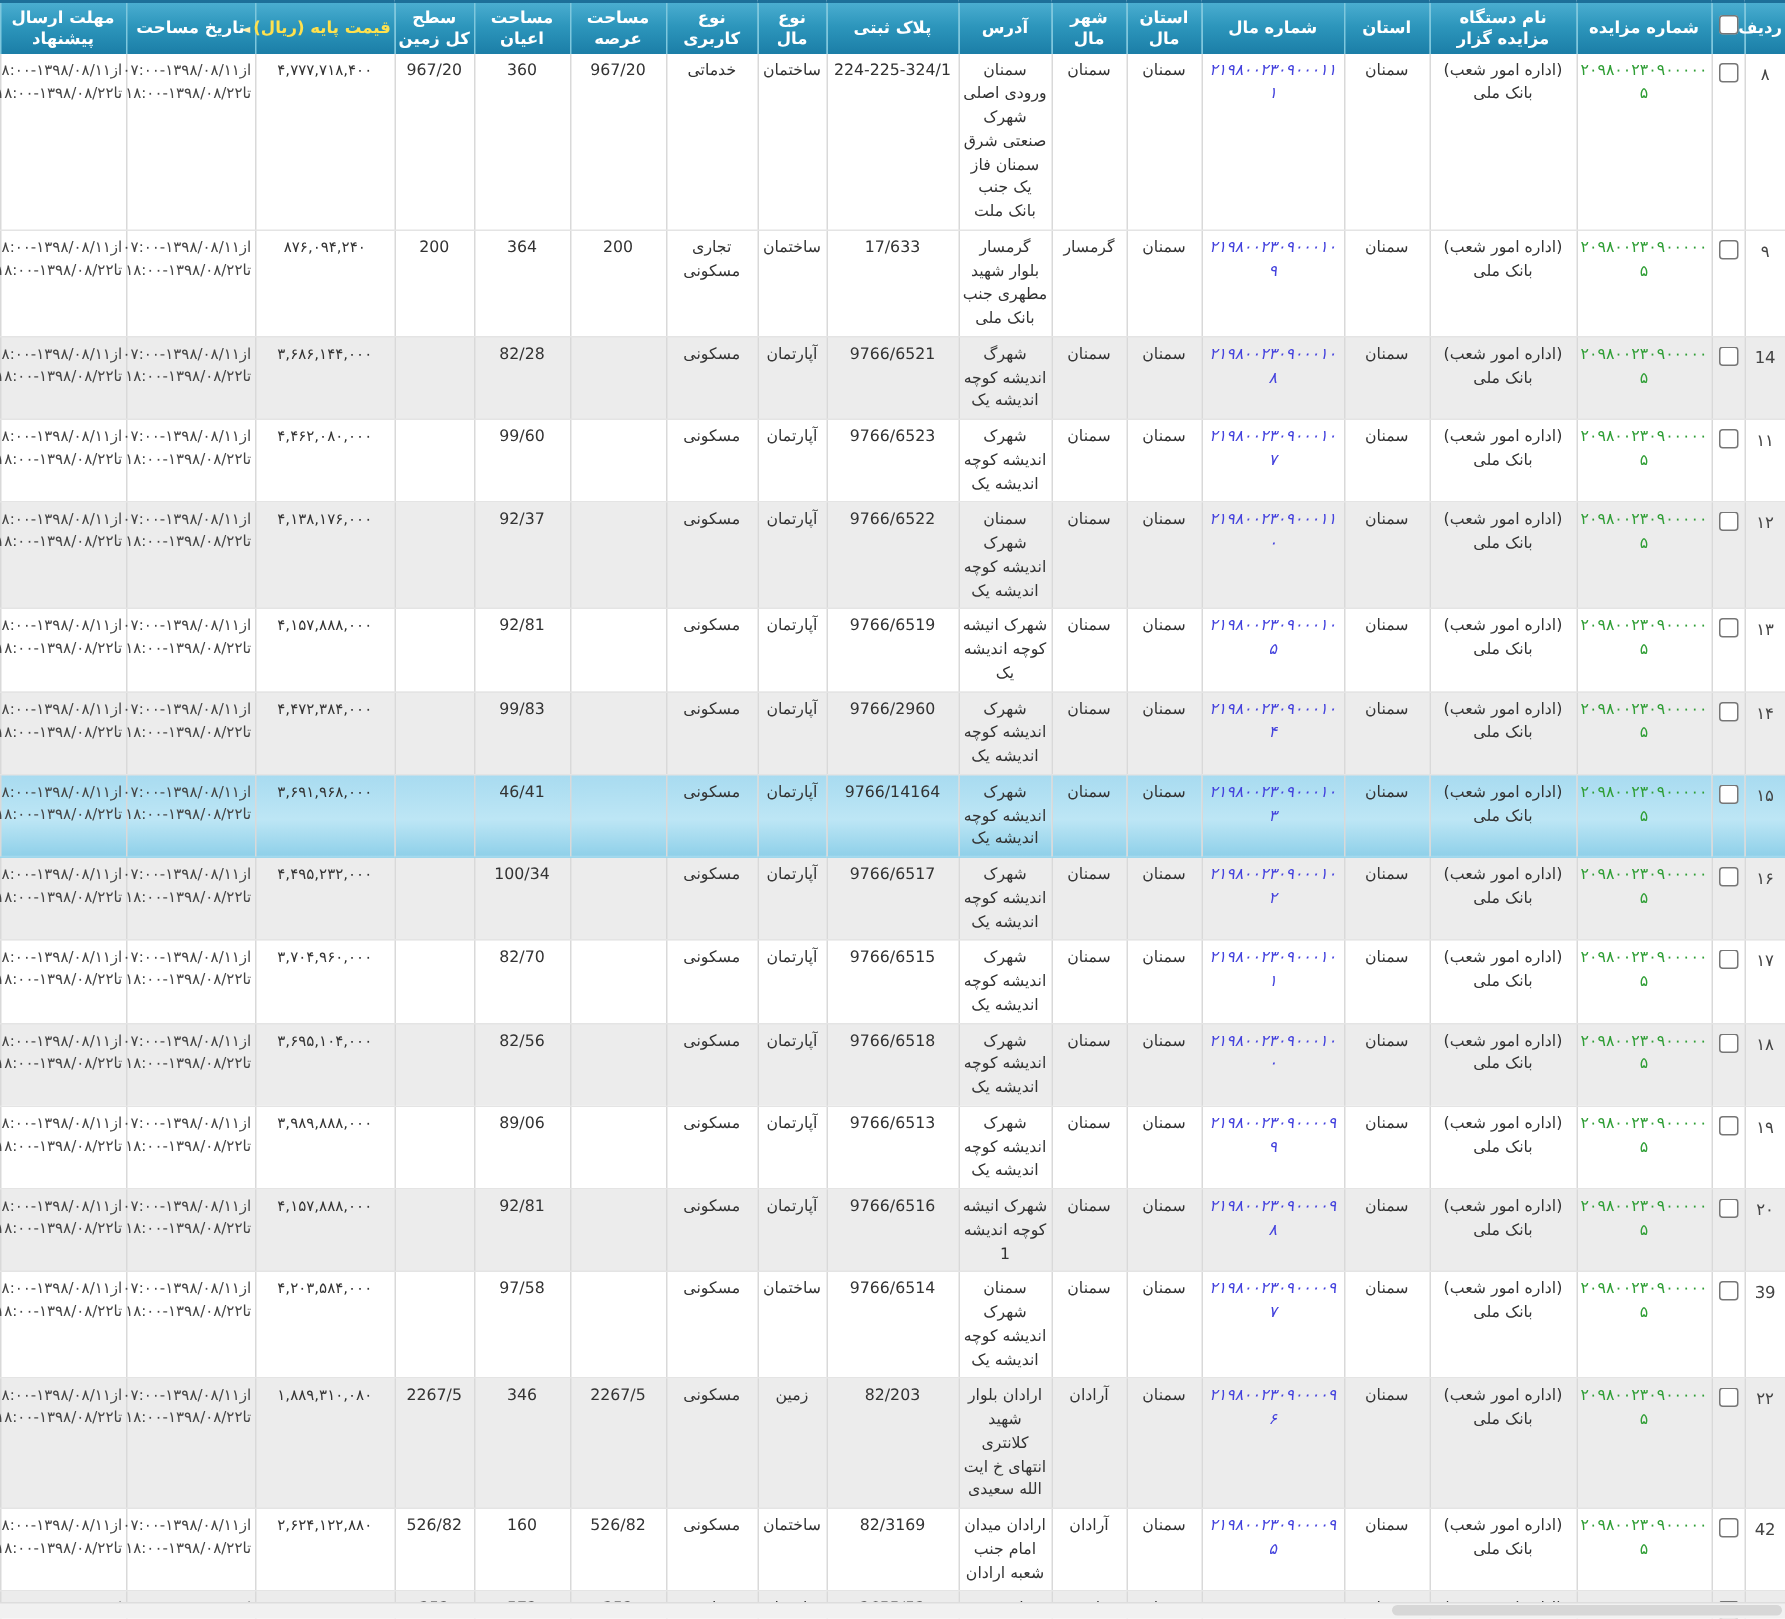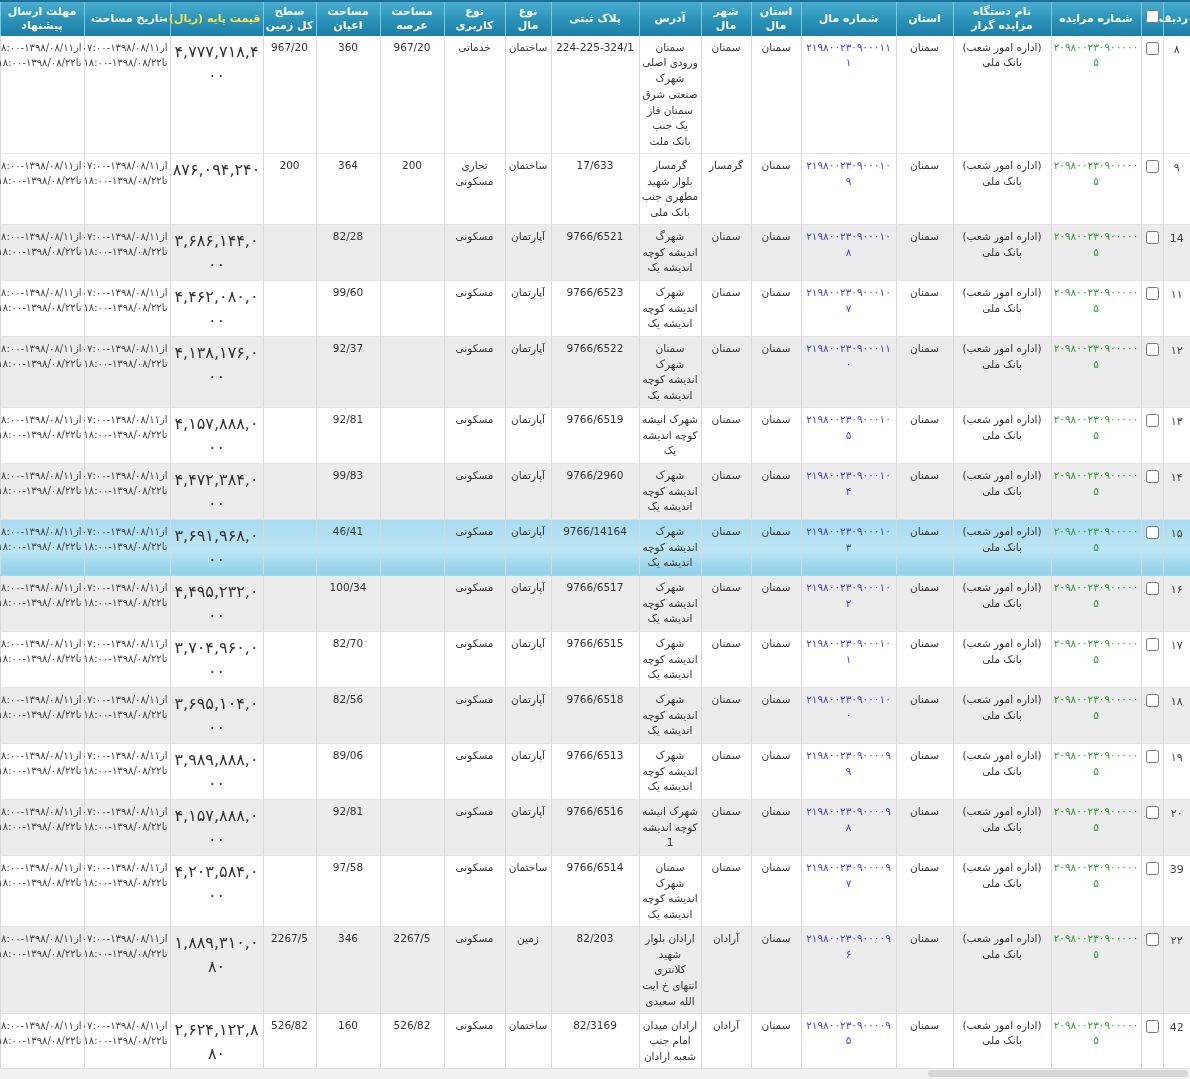--- a/index.html
+++ b/index.html
@@ -19,23 +19,23 @@
   td{
     font-size:10.5px;color:#333;text-align:center;vertical-align:top;
     padding:4px 2px 3px;border-left:1px solid #d9d9d9;border-bottom:1px solid #e4e4e4;
     line-height:1.5;word-wrap:break-word;unicode-bidi:plaintext;background:#fff;
   }
   tr.alt td{background:#ececec;}
   tr.selected td{background:linear-gradient(180deg,#a8dbf0 0%,#bde6f5 55%,#8fd0e9 100%);border-bottom-color:#9ed7ec;}
   td.rownum{font-size:11px;color:#444;padding-top:6px;}
   td.chk{padding-top:6px;}
   td.green{color:#2f9e35;}
-  td.blue{color:#4442dd;cursor:pointer;}
+  td.blue{color:#4442dd;cursor:pointer;font-style:italic;}
   td.date span{display:block;font-size:10px;color:#444;white-space:nowrap;}
-  td.price{font-size:16px;}
+  td.price{font-size:10px;}
   input[type=checkbox]{width:13px;height:13px;margin:0;cursor:pointer;}
   .hscrollbar{position:absolute;left:0;bottom:0;width:1190px;height:10px;background:#f1f1f1;border-top:1px solid #ddd;}
   .hscrollbar .thumb{position:absolute;right:2px;top:1px;height:7px;width:260px;background:#d7d7d7;border-radius:4px;}
 </style>
 </head>
 <body>
 
 <div class="grid-wrap">
   <table>
     <colgroup>

